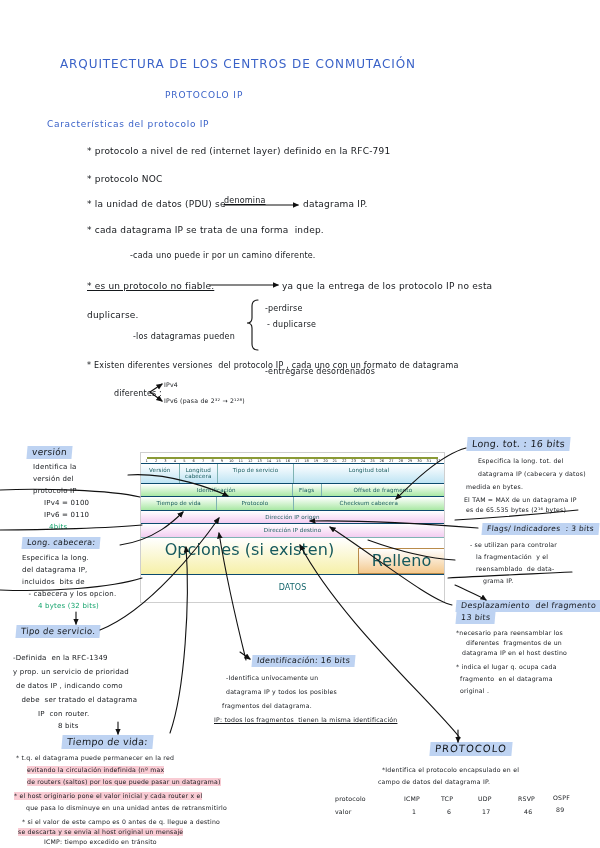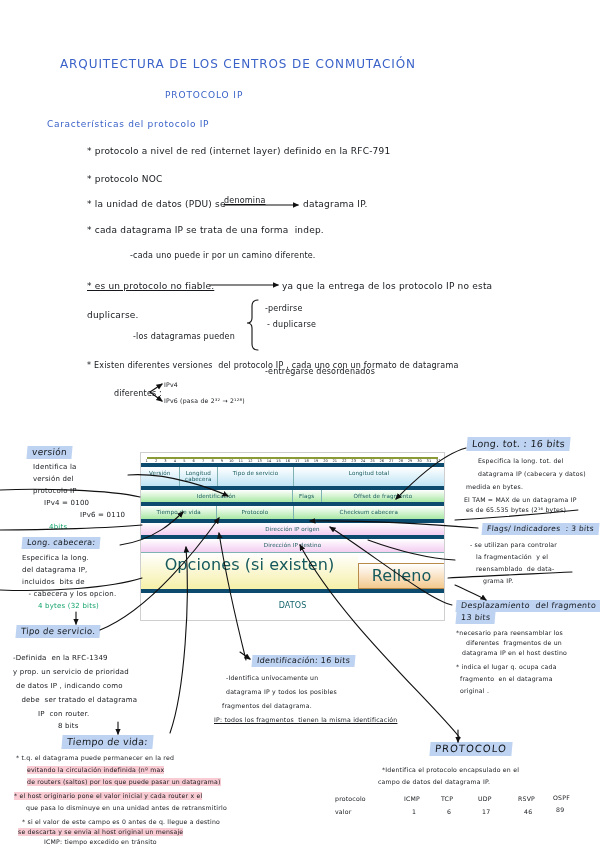--- a/index.html
+++ b/index.html
@@ -73,21 +73,21 @@
   #bit-ruler {
     display: flex; width: 100%;
     padding: 0 1px;
     font-size: 3.6px;
     color: #222;
     letter-spacing: 0;
   }
   #bit-ruler span {
     flex: 1 1 0; text-align: center;
   }
-  .frow { display:flex; width:100%; border-top:4px solid #0c4a6e; font-size:5.6px; }
+  .frow { display:flex; width:100%; border-top:1px solid #0c4a6e; font-size:5.6px; }
   .fcell {
     text-align:center; color:#16595c; padding:3px 0;
     font-family:"DejaVu Sans", sans-serif; letter-spacing:.1px;
     border-right:1px solid #7fb3b3; line-height:1.15;
   }
   .fcell:last-child { border-right:none; }
   .row-blue  .fcell { background: linear-gradient(#ffffff,#bfe4f4); }
   .row-green .fcell { background: linear-gradient(#ffffff,#a9e8a4); }
   .row-pink  .fcell { background: linear-gradient(#ffffff,#f3cdf1); }
   .row-yellow .fcell{ background: linear-gradient(#ffffff,#f6f0a8); }
@@ -206,21 +206,21 @@
     <div class="frow row-data">
       <div class="fcell" style="flex:32">DATOS</div>
     </div>
   </div>
 
   <div class="chip blue-hl" style="left:27px; top:446px;">versión</div>
   <div class="hw ink xs" style="left:33px; top:463px;">Identifica la</div>
   <div class="hw ink xs" style="left:33px; top:475px;">versión del</div>
   <div class="hw ink xs" style="left:33px; top:487px;">protocolo IP</div>
   <div class="hw ink xs" style="left:44px; top:499px;">IPv4 = 0100</div>
-  <div class="hw ink xs" style="left:44px; top:511px;margin-left:36px;">IPv6 = 0110</div>
+  <div class="hw ink xs" style="left:44px; top:511px;">IPv6 = 0110</div>
   <div class="hw green xs" style="left:49px; top:523px;">4bits</div>
 
   <div class="chip blue-hl" style="left:22px; top:537px; font-size:8px;">Long. cabecera:</div>
   <div class="hw ink xs" style="left:22px; top:554px;">Especifica la long.</div>
   <div class="hw ink xs" style="left:22px; top:566px;">del datagrama IP,</div>
   <div class="hw ink xs" style="left:22px; top:578px;">incluidos  bits de</div>
   <div class="hw ink xs" style="left:26px; top:590px;"> - cabecera y los opcion.</div>
   <div class="hw green xs" style="left:38px; top:602px;">4 bytes (32 bits)</div>
 
   <div class="chip blue-hl" style="left:16px; top:625px; font-size:8.5px;">Tipo de servicio.</div>

